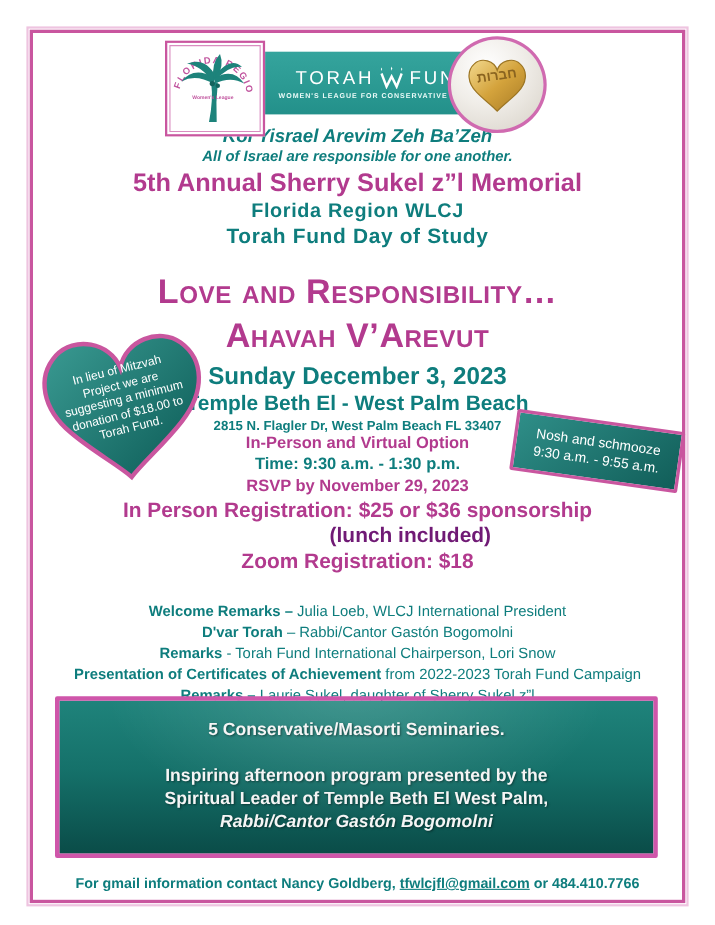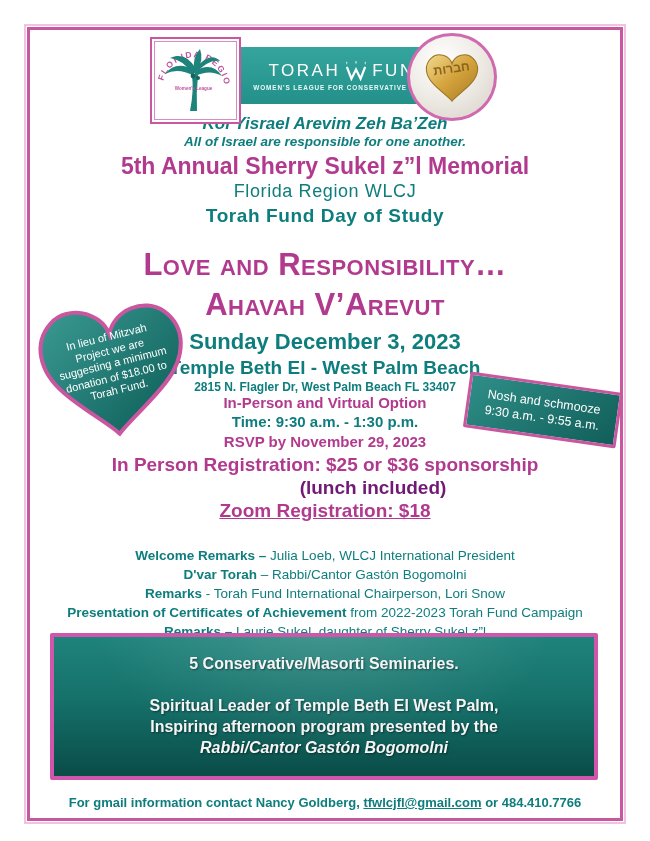--- a/index.html
+++ b/index.html
@@ -39,21 +39,21 @@
     background:radial-gradient(circle at 38% 30%,#ffffff 0%,#f0ede8 45%,#d6d0c6 100%);
     z-index:3;display:flex;align-items:center;justify-content:center;
   }
 
   
   .motto-kol{top:114px;font-size:17px;font-style:italic;font-weight:bold;color:#0e7d7d;}
   .motto-all{top:134px;font-size:13.5px;font-style:italic;font-weight:bold;color:#0e7d7d;}
 
   
   .title-memorial{top:153px;font-size:23px;font-weight:bold;color:#b23a8e;}
-  .title-region{top:181px;font-size:18px;font-weight:normal;color:#0e7d7d;letter-spacing:0.6px;}
+  .title-region{top:181px;font-size:18px;font-weight:bold;color:#0e7d7d;letter-spacing:0.6px;}
   .title-event{top:205px;font-size:19px;font-weight:bold;color:#0e7d7d;letter-spacing:0.6px;}
 
   
   .headline1{top:247px;font-size:31px;font-weight:bold;font-variant:small-caps;color:#b23a8e;letter-spacing:0.5px;}
   .headline2{top:287px;font-size:31px;font-weight:bold;font-variant:small-caps;color:#b23a8e;letter-spacing:0.5px;}
 
   
   .heart-note{left:26px;top:294px;width:174px;height:150px;z-index:4;}
   .heart-note svg{position:absolute;left:0;top:0;}
   .heart-note-text{
@@ -75,21 +75,21 @@
     left:466px;top:382px;width:148px;height:50px;transform:rotate(8deg);
     background:linear-gradient(135deg,#2f8e88 0%,#115e59 100%);
     border:3px solid #c9569f;border-radius:2px;z-index:4;
     display:flex;flex-direction:column;align-items:center;justify-content:center;
     color:#fff;font-size:12.5px;line-height:16px;white-space:nowrap;
   }
 
   
   .reg1{top:454px;font-size:19px;font-weight:bold;color:#b23a8e;}
   .reg2{top:477px;font-size:19px;font-weight:bold;color:#701a75;padding-left:48px;}
-  .reg3{top:500px;font-size:19px;font-weight:bold;color:#b23a8e;text-decoration:underline;}
+  .reg3{top:500px;font-size:19px;font-weight:bold;color:#b23a8e;}
 
   
   .program{top:528px;font-size:13.5px;line-height:19px;color:#0e7d7d;margin-top:18px;}
   .program div{white-space:nowrap;}
 
   
   .panel{
     left:50px;top:633px;width:548px;height:147px;box-sizing:border-box;
     border:4px solid #cf56aa;border-radius:2px;
     background:
@@ -211,20 +211,20 @@
   <div><span class="b">Welcome Remarks –</span><span> Julia Loeb, WLCJ International President</span></div>
   <div><span class="b">D'var Torah</span><span> – Rabbi/Cantor Gastón Bogomolni</span></div>
   <div><span class="b">Remarks</span><span> - Torah Fund International Chairperson, Lori Snow</span></div>
   <div><span class="b">Presentation of Certificates of Achievement</span><span> from 2022-2023 Torah Fund Campaign</span></div>
   <div><span class="b">Remarks –</span><span> Laurie Sukel, daughter of Sherry Sukel z”l</span></div>
 </div>
 
 <div class="abs panel">
   <div>5 Conservative/Masorti Seminaries.</div>
   <div class="gap"></div>
+  <div>Inspiring afternoon program presented by the</div>
   <div>Spiritual Leader of Temple Beth El West Palm,</div>
-  <div>Inspiring afternoon program presented by the</div>
   <div class="it">Rabbi/Cantor Gastón Bogomolni</div>
 </div>
 
 <div class="row footer">
   <span>For gmail information contact Nancy Goldberg, </span><span class="email">tfwlcjfl@gmail.com</span><span> or 484.410.7766</span>
 </div>
 
 </body></html>

